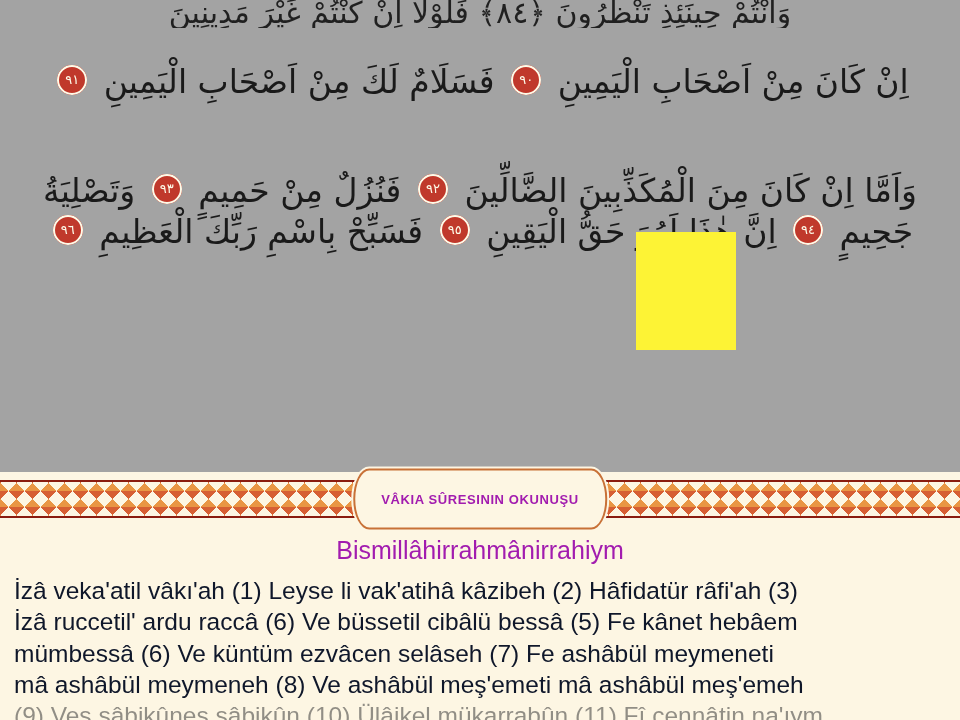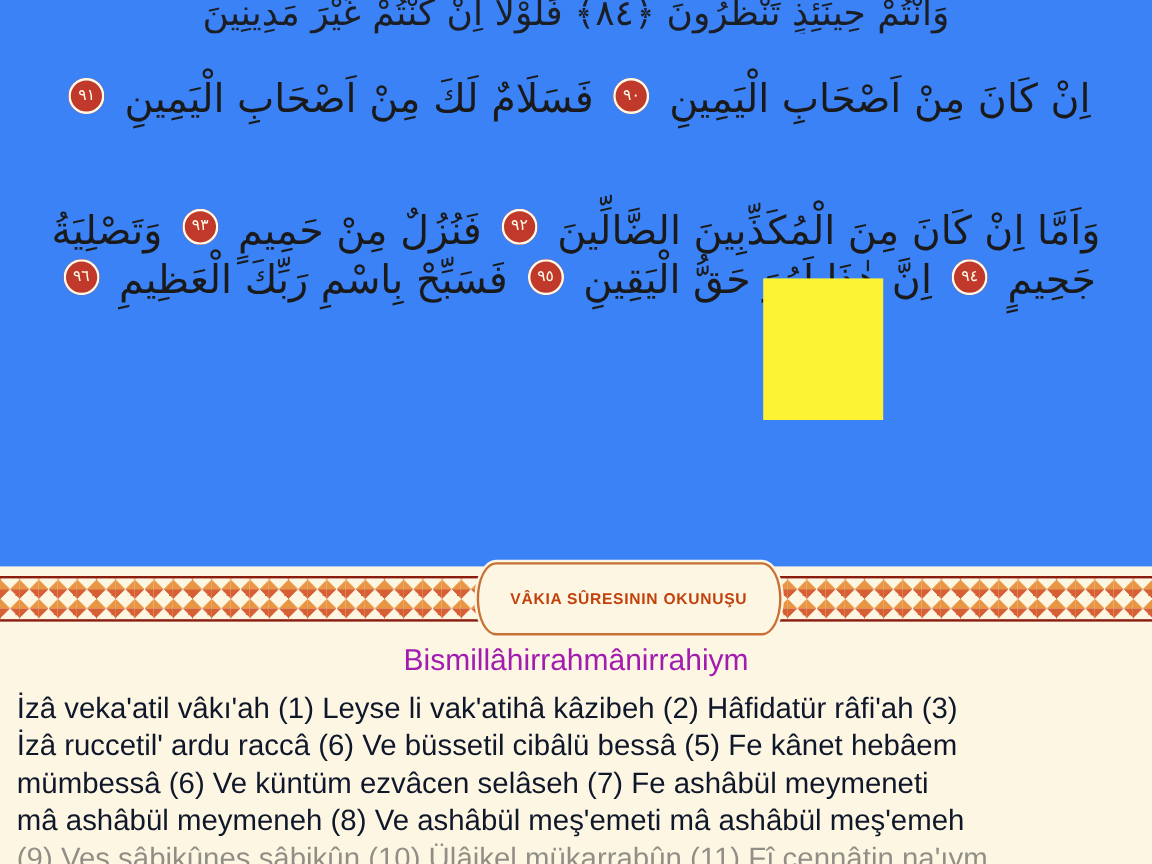--- a/index.html
+++ b/index.html
@@ -18,21 +18,21 @@
     width: 960px;
     height: 720px;
     background: #fdf6e3;
     overflow: hidden;
   }
 
   
   .quran-area {
     position: relative;
     height: 472px;
-    background: #3b82f6;
+    background: #a3a3a3;
     padding: 0;
     overflow: hidden;
   }
   .ayah-line {
     direction: rtl;
     text-align: center;
     font-family: "DejaVu Sans", "Liberation Serif", serif;
     color: #1a1a1a;
     white-space: nowrap;
     position: relative;
@@ -108,28 +108,27 @@
   }
   .divider-label {
     position: absolute;
     left: 50%;
     top: 50%;
     transform: translate(-50%, -50%);
     background: #fdf6e3;
     border: 2px solid #c87137;
     border-radius: 16px/50%;
     padding: 21px 26px;
-    color: #c2410c;
+    color: #a21caf;
     font-size: 13px;
     font-weight: bold;
     letter-spacing: 0.6px;
     white-space: nowrap;
     z-index: 3;
     box-shadow: 0 0 0 2px #fdf6e3;
-    margin-left: 44px;
   }
 
   
   .translit {
     background: #fdf6e3;
     padding: 14px 10px 0 10px;
     height: 208px;
     overflow: hidden;
   }
   .bismillah {

